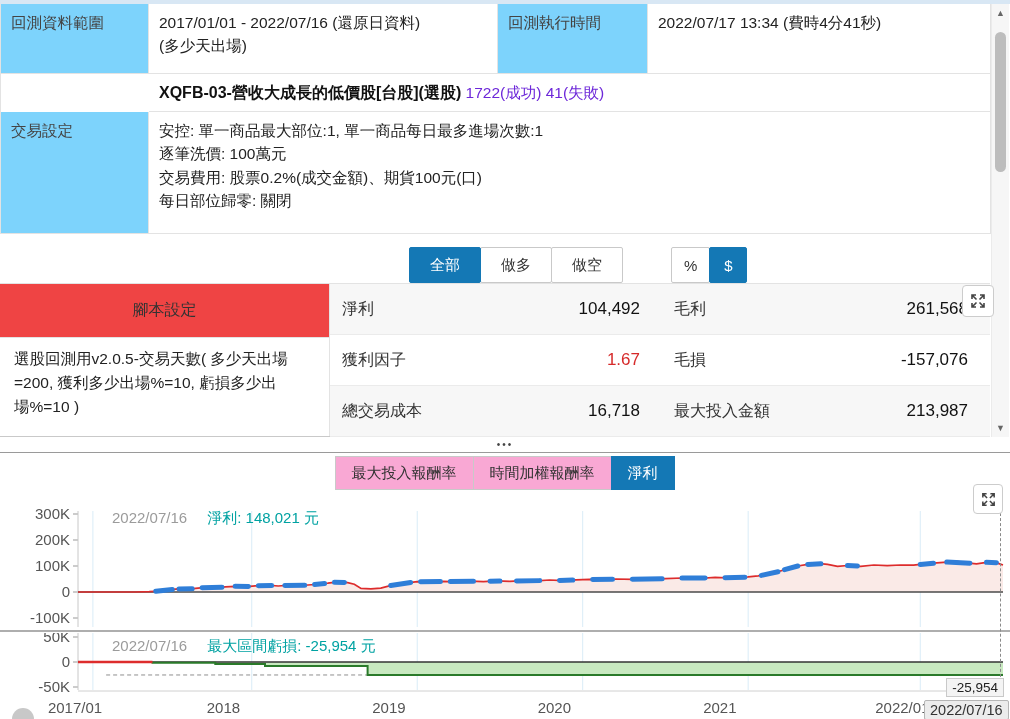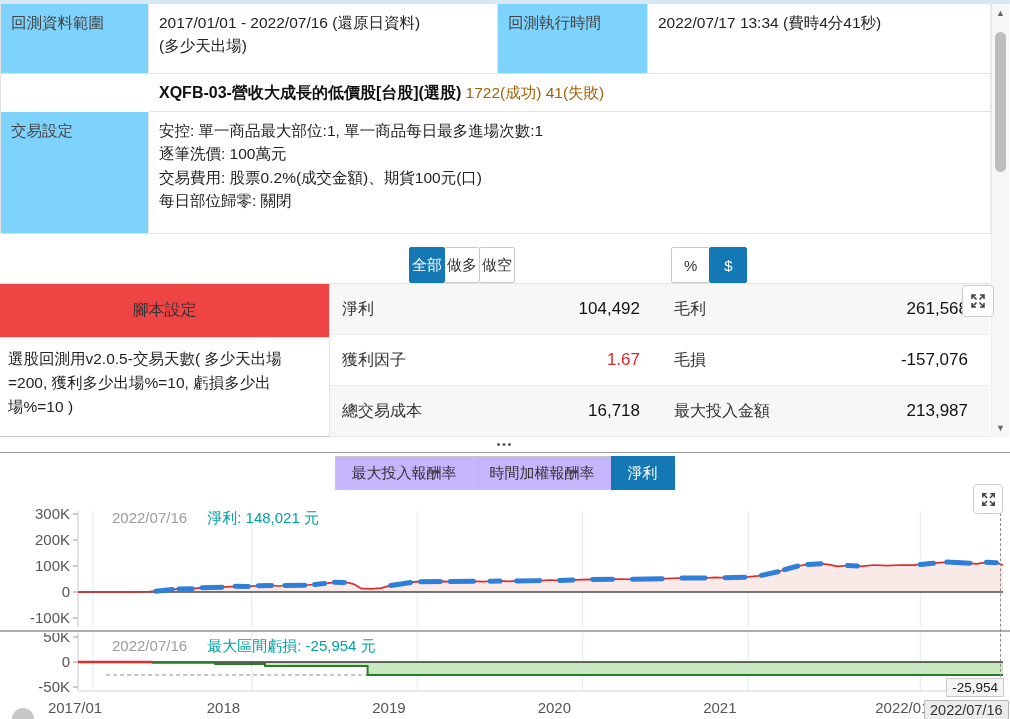--- a/index.html
+++ b/index.html
@@ -8,40 +8,40 @@
   .topstrip{position:absolute;top:0;left:0;width:100%;height:4px;background:#d8e7f4;}
 
   
   .info-table{position:absolute;top:4px;left:0;width:990px;display:grid;
     grid-template-columns:148px 349px 150px 343px;grid-template-rows:70px 38px 122px;
     border-left:1px solid #e3e3e3;font-size:15.5px;}
   .cell{border-right:1px solid #e3e3e3;border-bottom:1px solid #e3e3e3;padding:7px 10px;line-height:1.5;}
   .lbl{background:#7dd3fc;color:#444;}
   .span3{grid-column:2/5;}
   .prod-name{font-weight:bold;color:#111;font-size:16px;}
-  .blue-link{color:#a16207;}
+  .blue-link{color:#6d28d9;}
   .set-line{white-space:nowrap;}
 
   
   .btn-row{position:absolute;top:247px;left:0;width:1010px;height:36px;}
   .btn-group{position:absolute;top:0;display:flex;}
   .g1{left:410px;} .g2{left:672px;}
-  .btn{height:36px;display:flex;align-items:center;justify-content:center;padding:0 2px;
+  .btn{height:36px;display:flex;align-items:center;justify-content:center;padding:0 20px;
     border:1px solid #c9c9c9;background:#fff;margin-left:-1px;font-size:15px;color:#333;
     border-radius:2px;box-sizing:border-box;cursor:pointer;}
   .btn.sel{background:#1478b5;border-color:#1478b5;color:#fff;z-index:2;}
   .btn.sm{padding:0 12px;min-width:38px;}
 
   
   .results{position:absolute;top:283px;left:0;width:990px;height:154px;display:flex;
     border-top:1px solid #e3e3e3;border-bottom:1px solid #c9c9c9;box-sizing:border-box;}
   .script-panel{width:330px;border-right:1px solid #e3e3e3;box-sizing:border-box;}
   .script-head{height:53px;display:flex;align-items:center;justify-content:center;
     border-bottom:1px solid #e3e3e3;background:#ef4444;font-size:16px;color:#333;}
-  .script-body{padding:9px 8px;font-size:15.5px;line-height:1.55;color:#222;}
+  .script-body{padding:9px 14px;font-size:15.5px;line-height:1.55;color:#222;}
   .stats-grid{flex:1;display:grid;grid-template-columns:200px 132px 196px 1fr;grid-auto-rows:51px;}
   .scell{display:flex;align-items:center;padding:0 12px;border-bottom:1px solid #ebebeb;font-size:16px;color:#333;box-sizing:border-box;}
   .sval{justify-content:flex-end;font-size:17px;color:#111;padding-right:22px;}
   .stripe{background:#f7f7f7;}
   .red{color:#d62a2a;}
 
   
   .expand-btn{position:absolute;width:30px;height:30px;background:#fff;border:1px solid #ccc;
     border-radius:4px;display:flex;align-items:center;justify-content:center;cursor:pointer;z-index:5;}
   .exp-table{left:962px;top:285px;}
@@ -55,21 +55,21 @@
   .vthumb{position:absolute;left:3px;top:28px;width:11px;height:140px;background:#bdbdbd;border-radius:6px;cursor:pointer;}
 
   
   .splitter{position:absolute;top:437px;left:0;width:100%;height:15px;background:#fff;
     border-bottom:1px solid #9a9a9a;display:flex;align-items:center;justify-content:center;
     font-size:10px;letter-spacing:2px;color:#444;cursor:row-resize;line-height:10px;}
 
   
   .tab-row{position:absolute;top:456px;left:0;width:1010px;display:flex;justify-content:center;}
   .tab{height:34px;display:flex;align-items:center;padding:0 16px;border:1px solid #c9c9c9;
-    margin-left:-1px;background:#c4b5fd;font-size:15px;color:#333;box-sizing:border-box;cursor:pointer;}
+    margin-left:-1px;background:#f9a8d4;font-size:15px;color:#333;box-sizing:border-box;cursor:pointer;}
   .tab.sel{background:#1478b5;border-color:#1478b5;color:#fff;z-index:2;}
 
   
   .chart-svg{position:absolute;left:0;}
   #c1{top:505px;} #c2{top:633px;}
   .chart-sep{position:absolute;top:630px;left:0;width:100%;height:2px;background:#aeaeae;}
   .anno{position:absolute;font-size:15px;white-space:nowrap;}
   .anno .dt{color:#9b9b9b;margin-right:16px;}
   .anno .tl{color:#00a2a2;}
   .a1{top:509px;left:112px;} .a2{top:637px;left:112px;}

